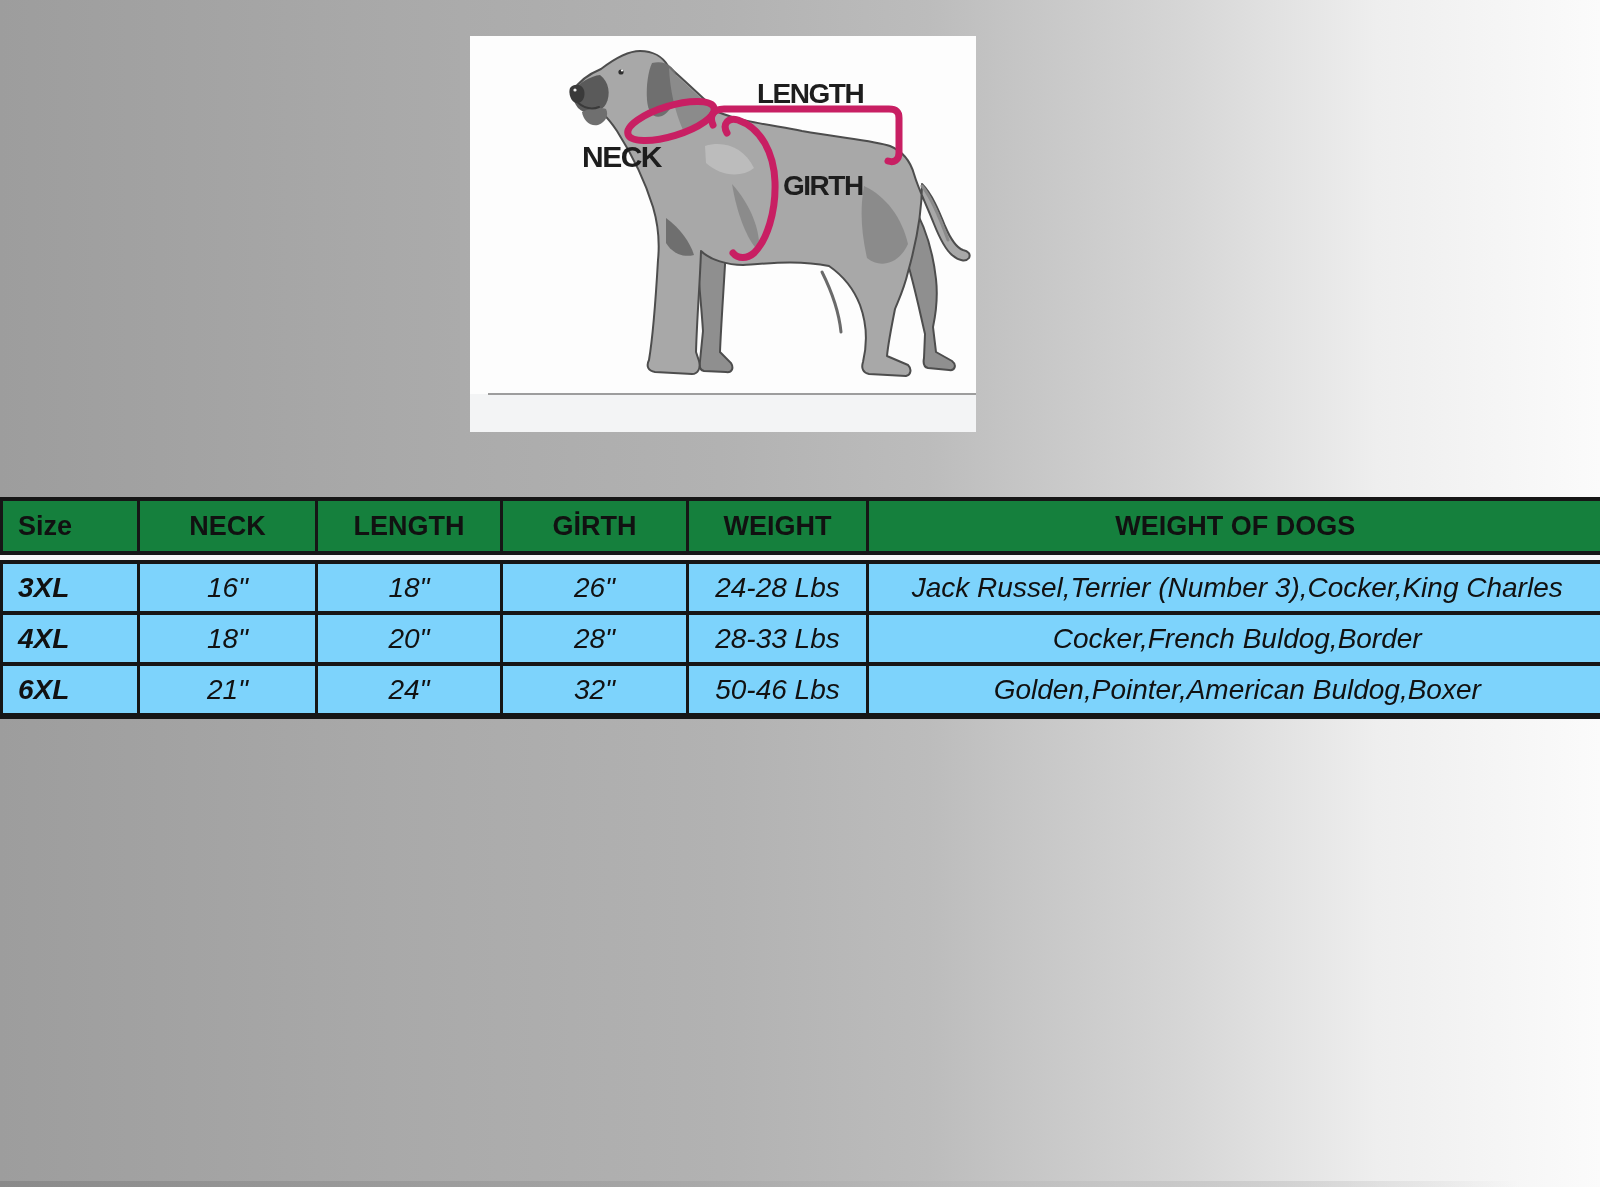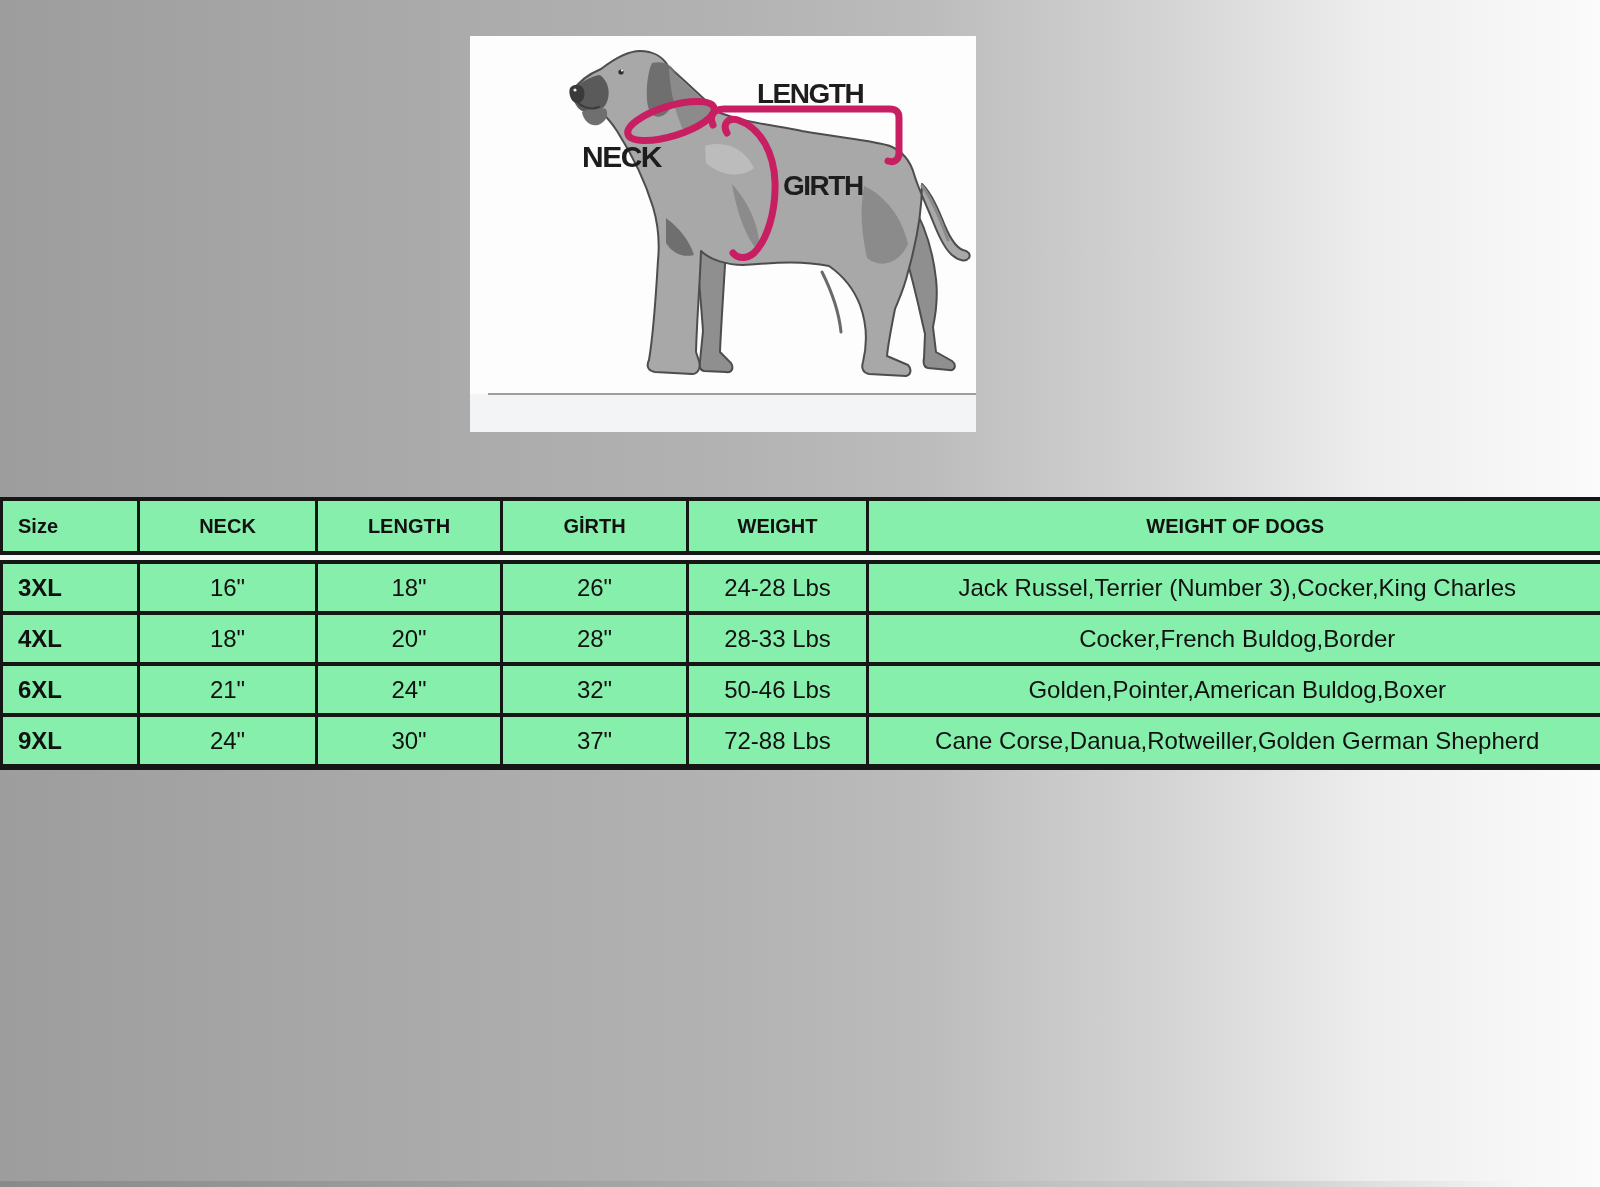--- a/index.html
+++ b/index.html
@@ -38,42 +38,43 @@
     width: 1600px;
     border-collapse: collapse;
     table-layout: fixed;
     border-top: 4px solid #161616;
     border-left: 3px solid #161616;
     background: #f6f6f6;
     color: #111111;
   }
   table.size-chart th {
     height: 50px;
-    font-size: 20px;
+    font-size: 27px;
     font-weight: bold;
     text-align: center;
     vertical-align: middle;
     border-right: 3px solid #161616;
     border-bottom: 13px double #161616;
-    background: #86efac;
+    background: #15803d;
     padding: 0;
     white-space: nowrap;
     overflow: hidden;
   }
   table.size-chart td {
     height: 47px;
-    font-size: 24px;
+    font-size: 28px;
     text-align: center;
     vertical-align: middle;
     border-right: 3px solid #161616;
     border-bottom: 4px solid #161616;
-    background: #86efac;
+    background: #7dd3fc;
     padding: 0;
     white-space: nowrap;
     overflow: hidden;
+    font-style: italic;
   }
   table.size-chart tr:last-child td { border-bottom: 6px solid #161616; }
   table.size-chart th.col-0, table.size-chart td.col-0 {
     text-align: left; padding-left: 15px; font-weight: bold;
   }
   table.size-chart td.col-5 {
     text-align: center; padding-left: 4px;
   }
   table.size-chart th.col-5, table.size-chart td.col-5 { border-right: none; }
 </style>
@@ -192,25 +193,17 @@
           <td class="col-5">Cocker,French Buldog,Border</td>
         </tr>
         <tr>
           <td class="col-0">6XL</td>
           <td class="col-1">21"</td>
           <td class="col-2">24"</td>
           <td class="col-3">32"</td>
           <td class="col-4">50-46 Lbs</td>
           <td class="col-5">Golden,Pointer,American Buldog,Boxer</td>
         </tr>
-        <tr>
-          <td class="col-0">9XL</td>
-          <td class="col-1">24"</td>
-          <td class="col-2">30"</td>
-          <td class="col-3">37"</td>
-          <td class="col-4">72-88 Lbs</td>
-          <td class="col-5">Cane Corse,Danua,Rotweiller,Golden German Shepherd</td>
-        </tr>
       </tbody>
   </table>
 
   <div class="bottom-edge"></div>
 </div>
 
 </body></html>

